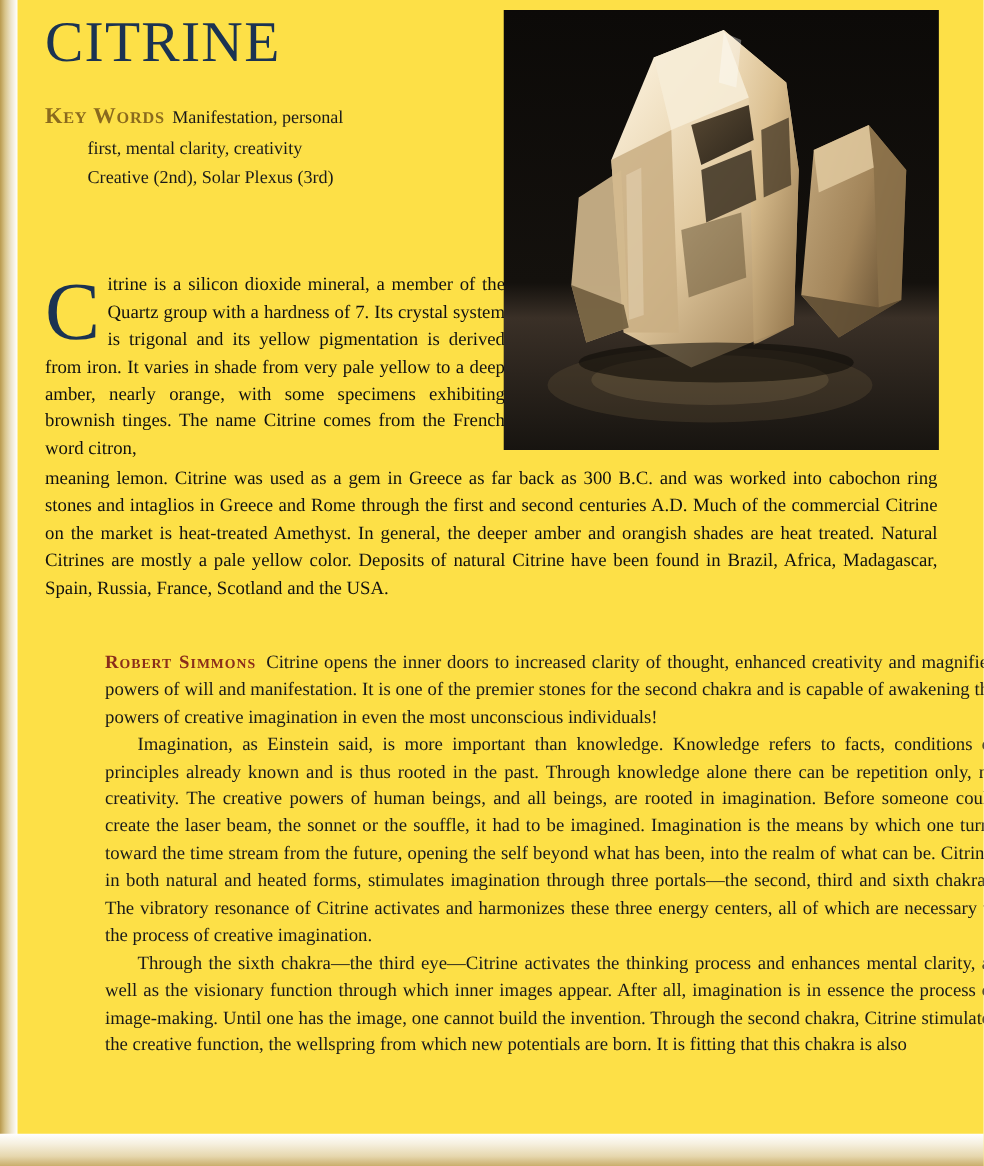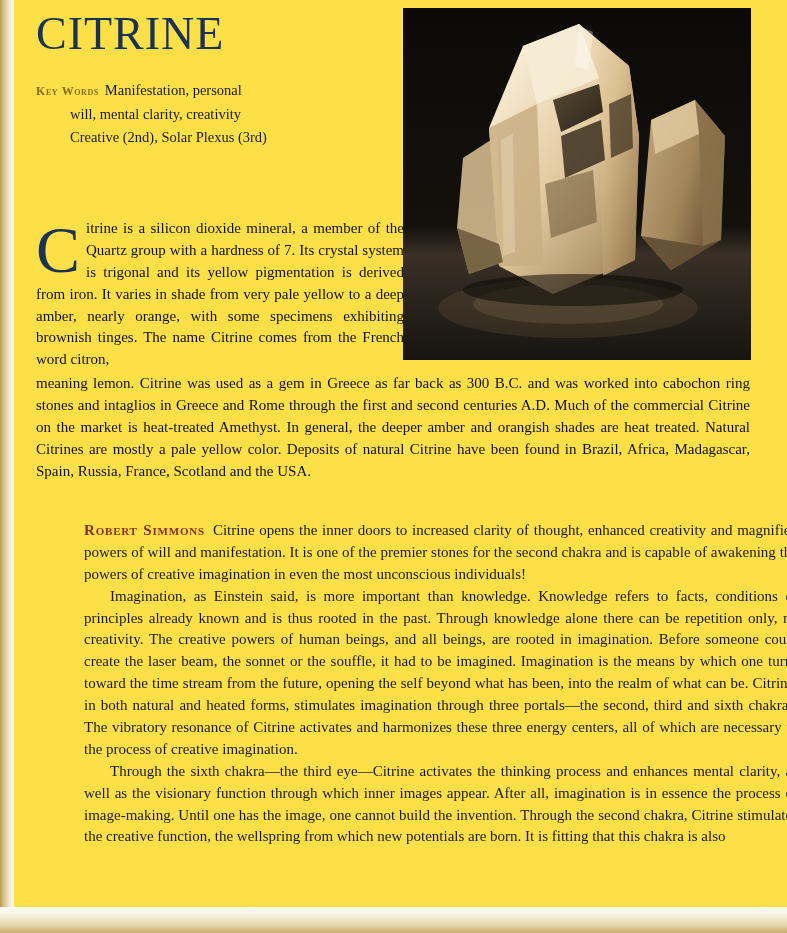--- a/index.html
+++ b/index.html
@@ -61,21 +61,21 @@
   .meta-row {
     display: block;
     margin-bottom: 3px;
     text-indent: 0;
   }
   .meta-label {
     color: #8a6a1e;
     font-variant: small-caps;
     font-weight: bold;
     letter-spacing: 0.6px;
-    font-size: 12px;
+    font-size: 18px;
     margin-right: 6px;
   }
   .meta-value {
     color: #1a1a1a;
   }
   .meta-row.indent-wrap { padding-left: 34px; }
   .photo {
     position: absolute;
     right: 36px;
     top: 8px;
@@ -143,21 +143,21 @@
 
   <div class="content">
 
     <h1 class="title"><span class="cap">CITRINE</span></h1>
 
     <div class="meta">
       <div class="meta-row">
         <span class="meta-label">Key Words</span><span class="meta-value">Manifestation, personal</span>
       </div>
       <div class="meta-row indent-wrap">
-        <span class="meta-value">will, mental clarity, creativity</span>
+        <span class="meta-value">first, mental clarity, creativity</span>
       </div>
       <div class="meta-row indent-wrap">
         <span class="meta-value">Creative (2nd), Solar Plexus (3rd)</span>
       </div>
     </div>
 
     <div class="intro-wrap">
       <div class="body-text intro-narrow">
         <span class="dropcap">C</span><span>itrine is a silicon dioxide mineral, a member of the Quartz group with a hardness of 7. Its crystal system is trigonal and its yellow pigmentation is derived from iron. It varies in shade from very pale yellow to a deep amber, nearly orange, with some specimens exhibiting brownish tinges. The name Citrine comes from the French word citron,</span>
       </div>

